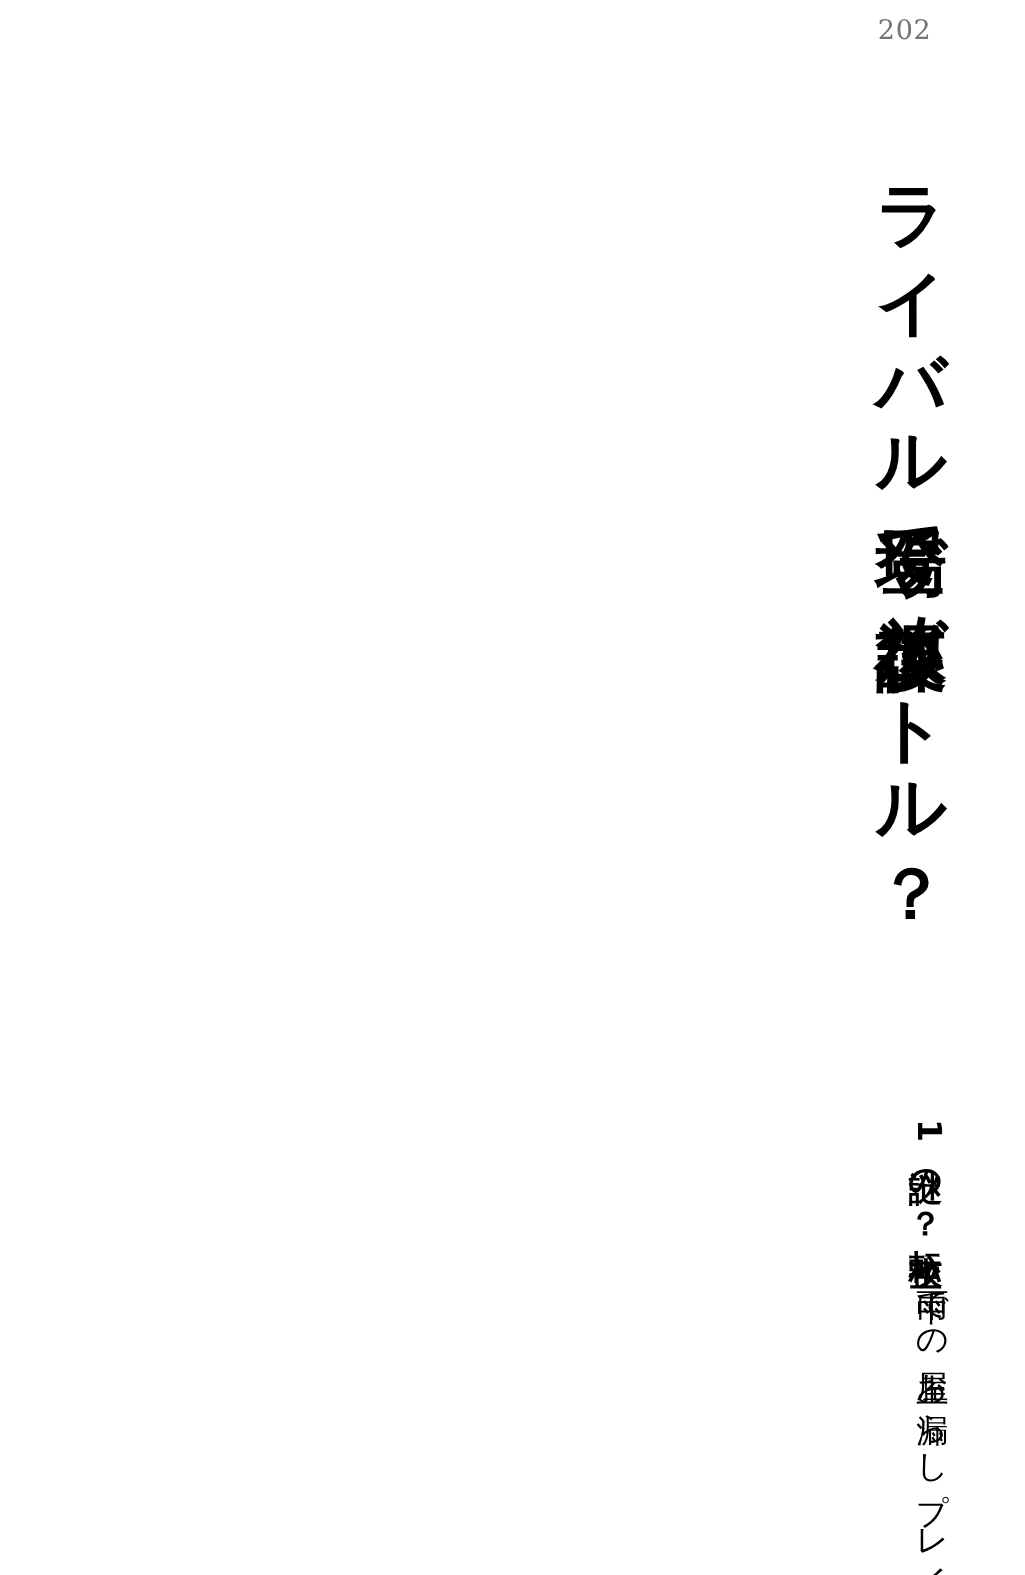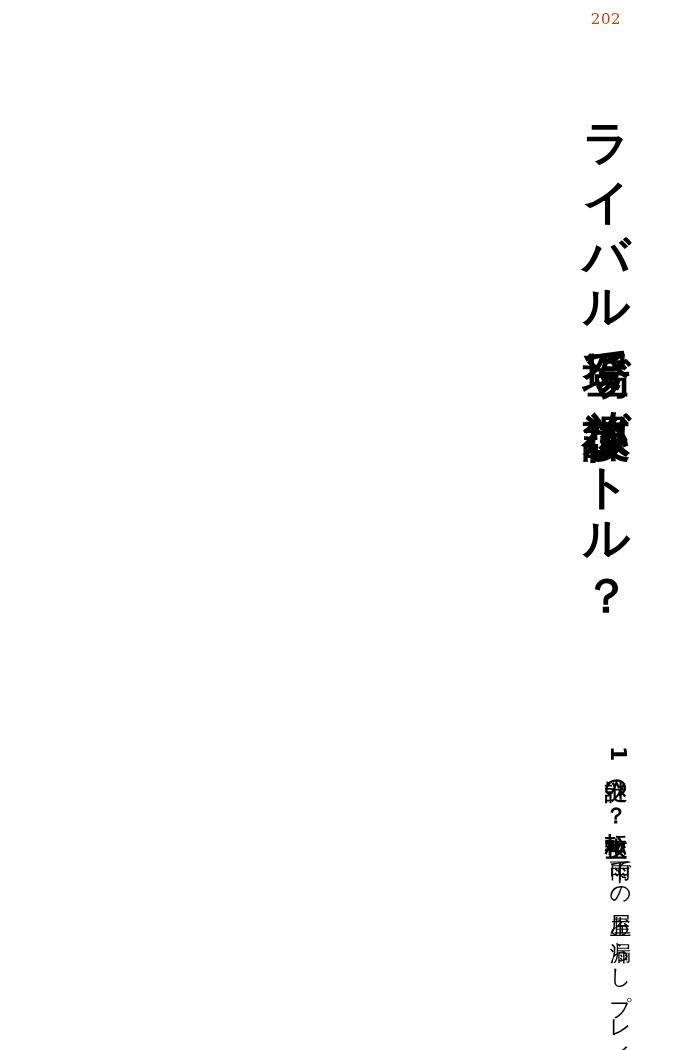--- a/index.html
+++ b/index.html
@@ -20,23 +20,23 @@
     position: absolute;
     inset: 0;
     background: #fff;
   }
 
   
   #page-number {
     position: absolute;
     top: 10px;
     right: 62px;
-    font-size: 15px;
+    font-size: 18px;
     letter-spacing: 0.5px;
-    color: #c2410c;
+    color: #737373;
     font-family: "DejaVu Serif", "Liberation Serif", serif;
   }
 
   
   #vertical-body {
     position: absolute;
     top: 48px;
     right: 52px;
     left: 34px;
     bottom: 18px;

